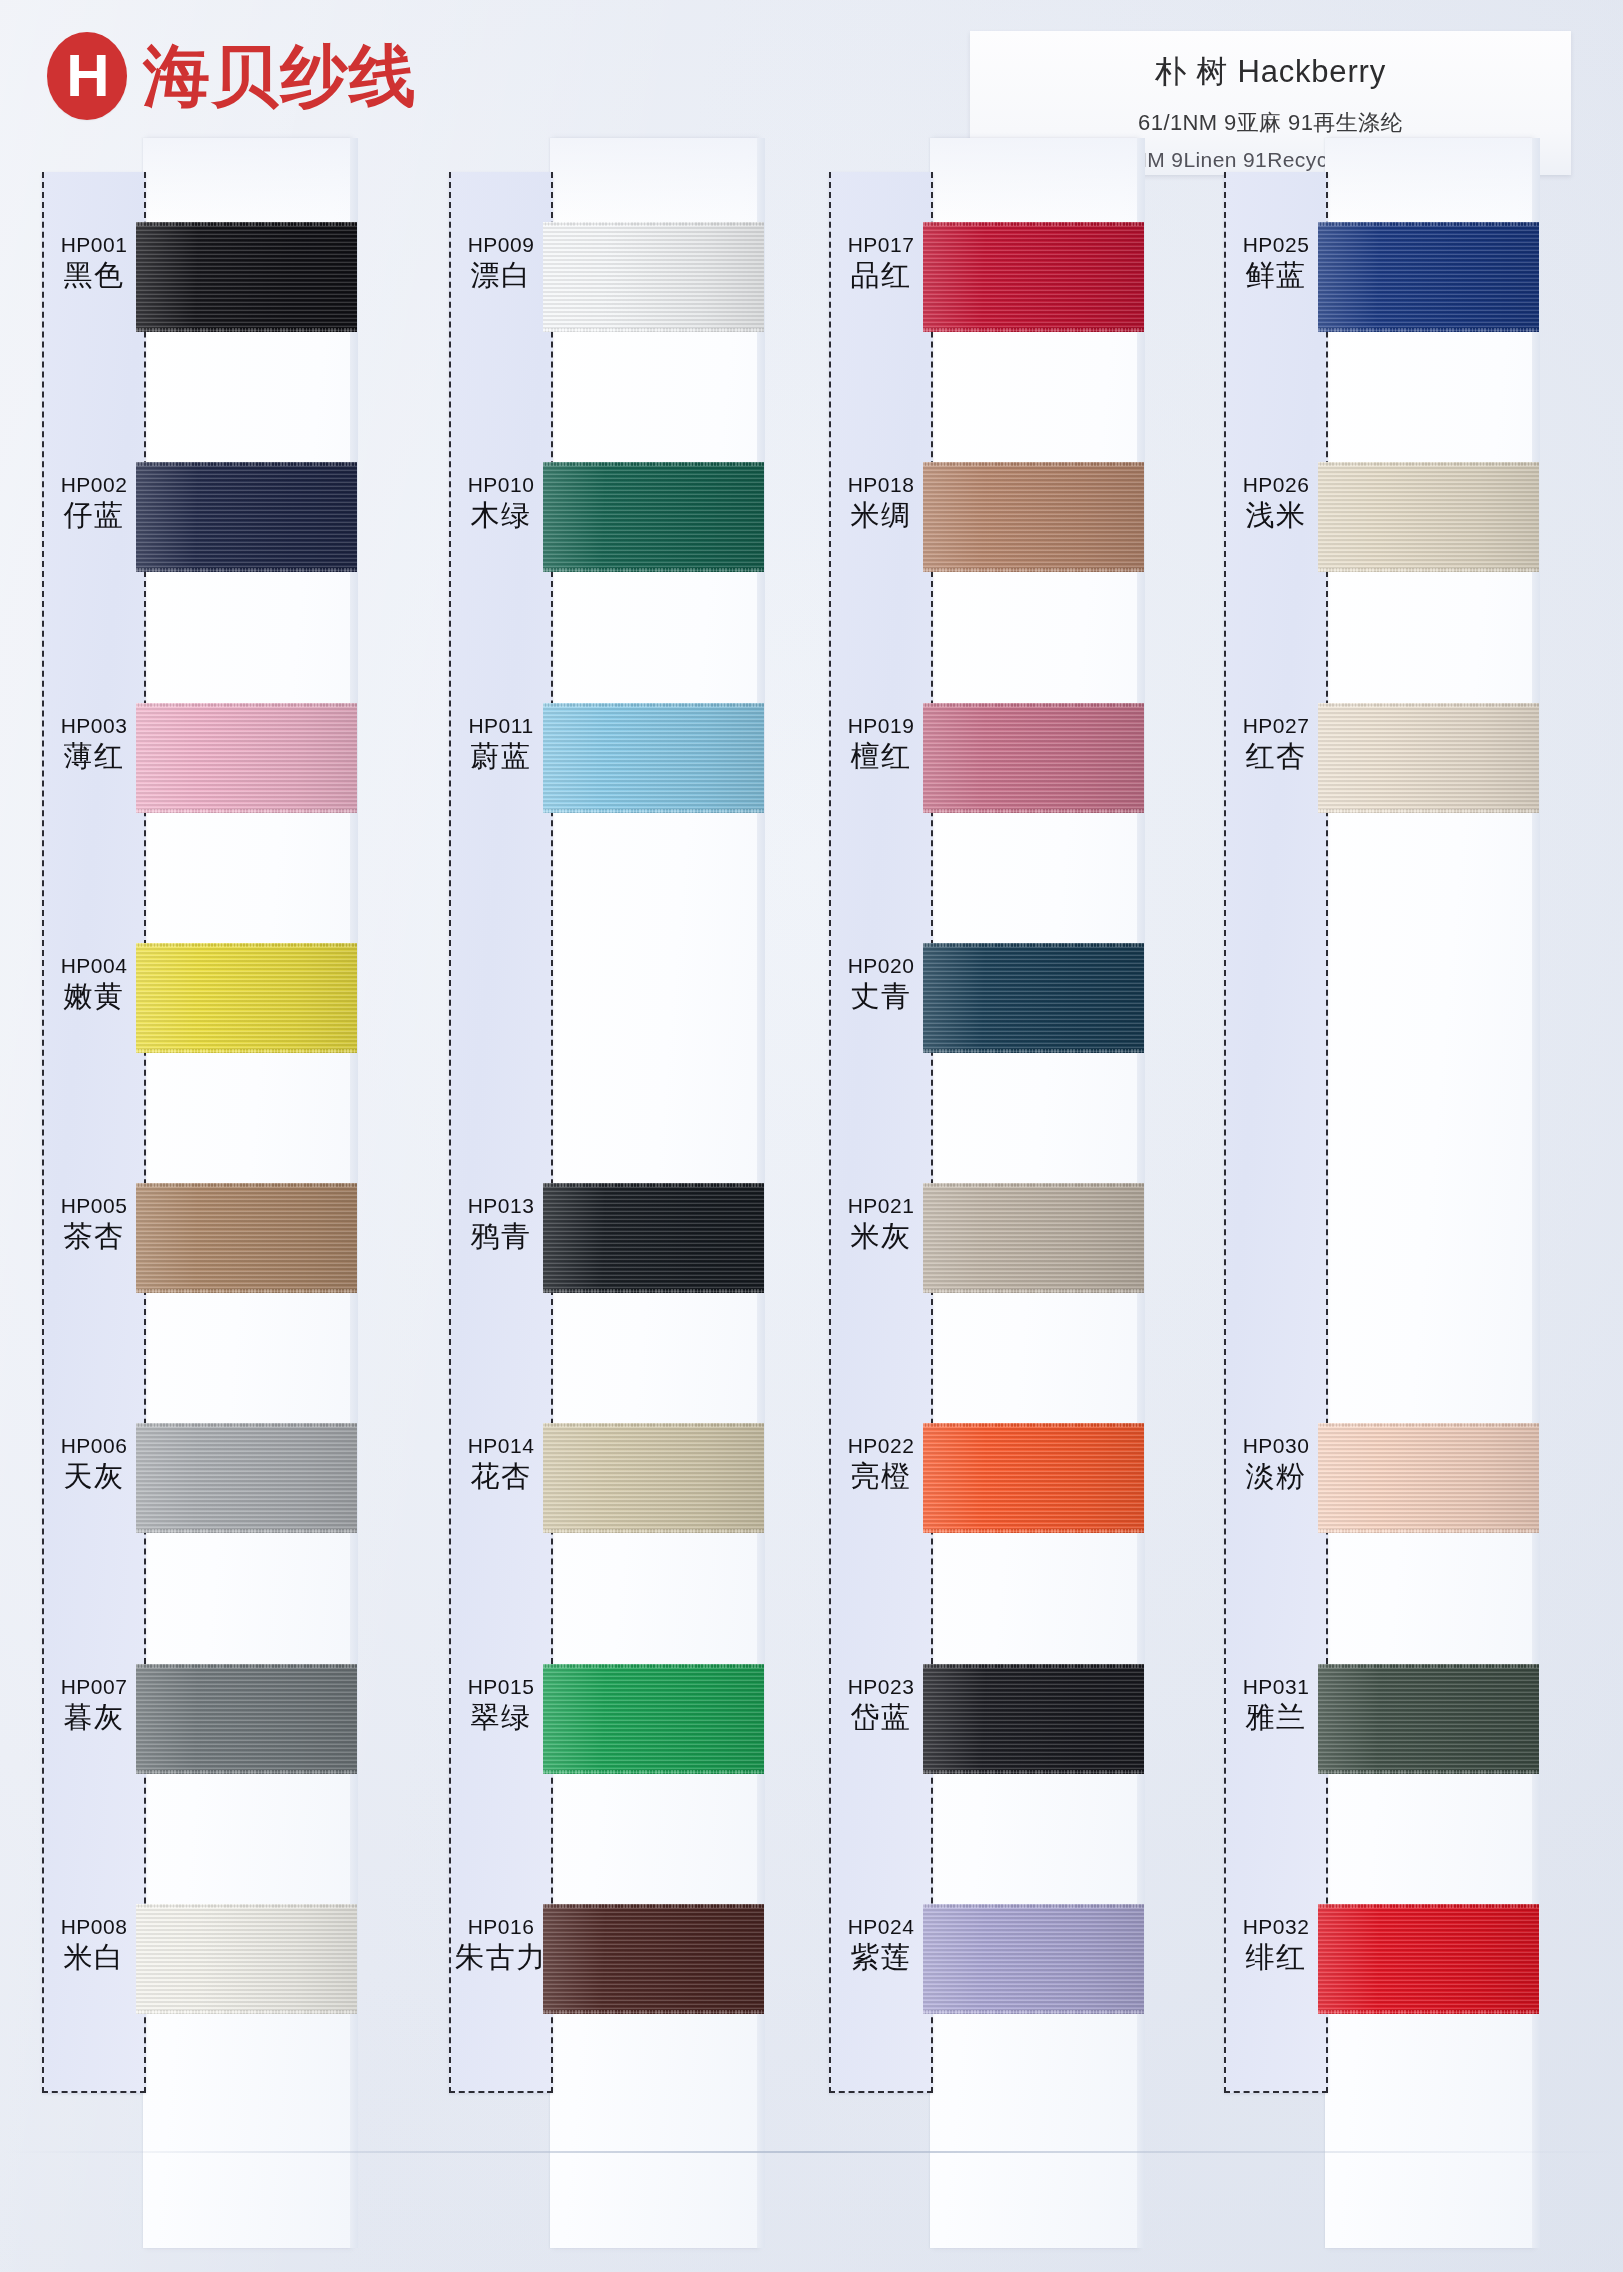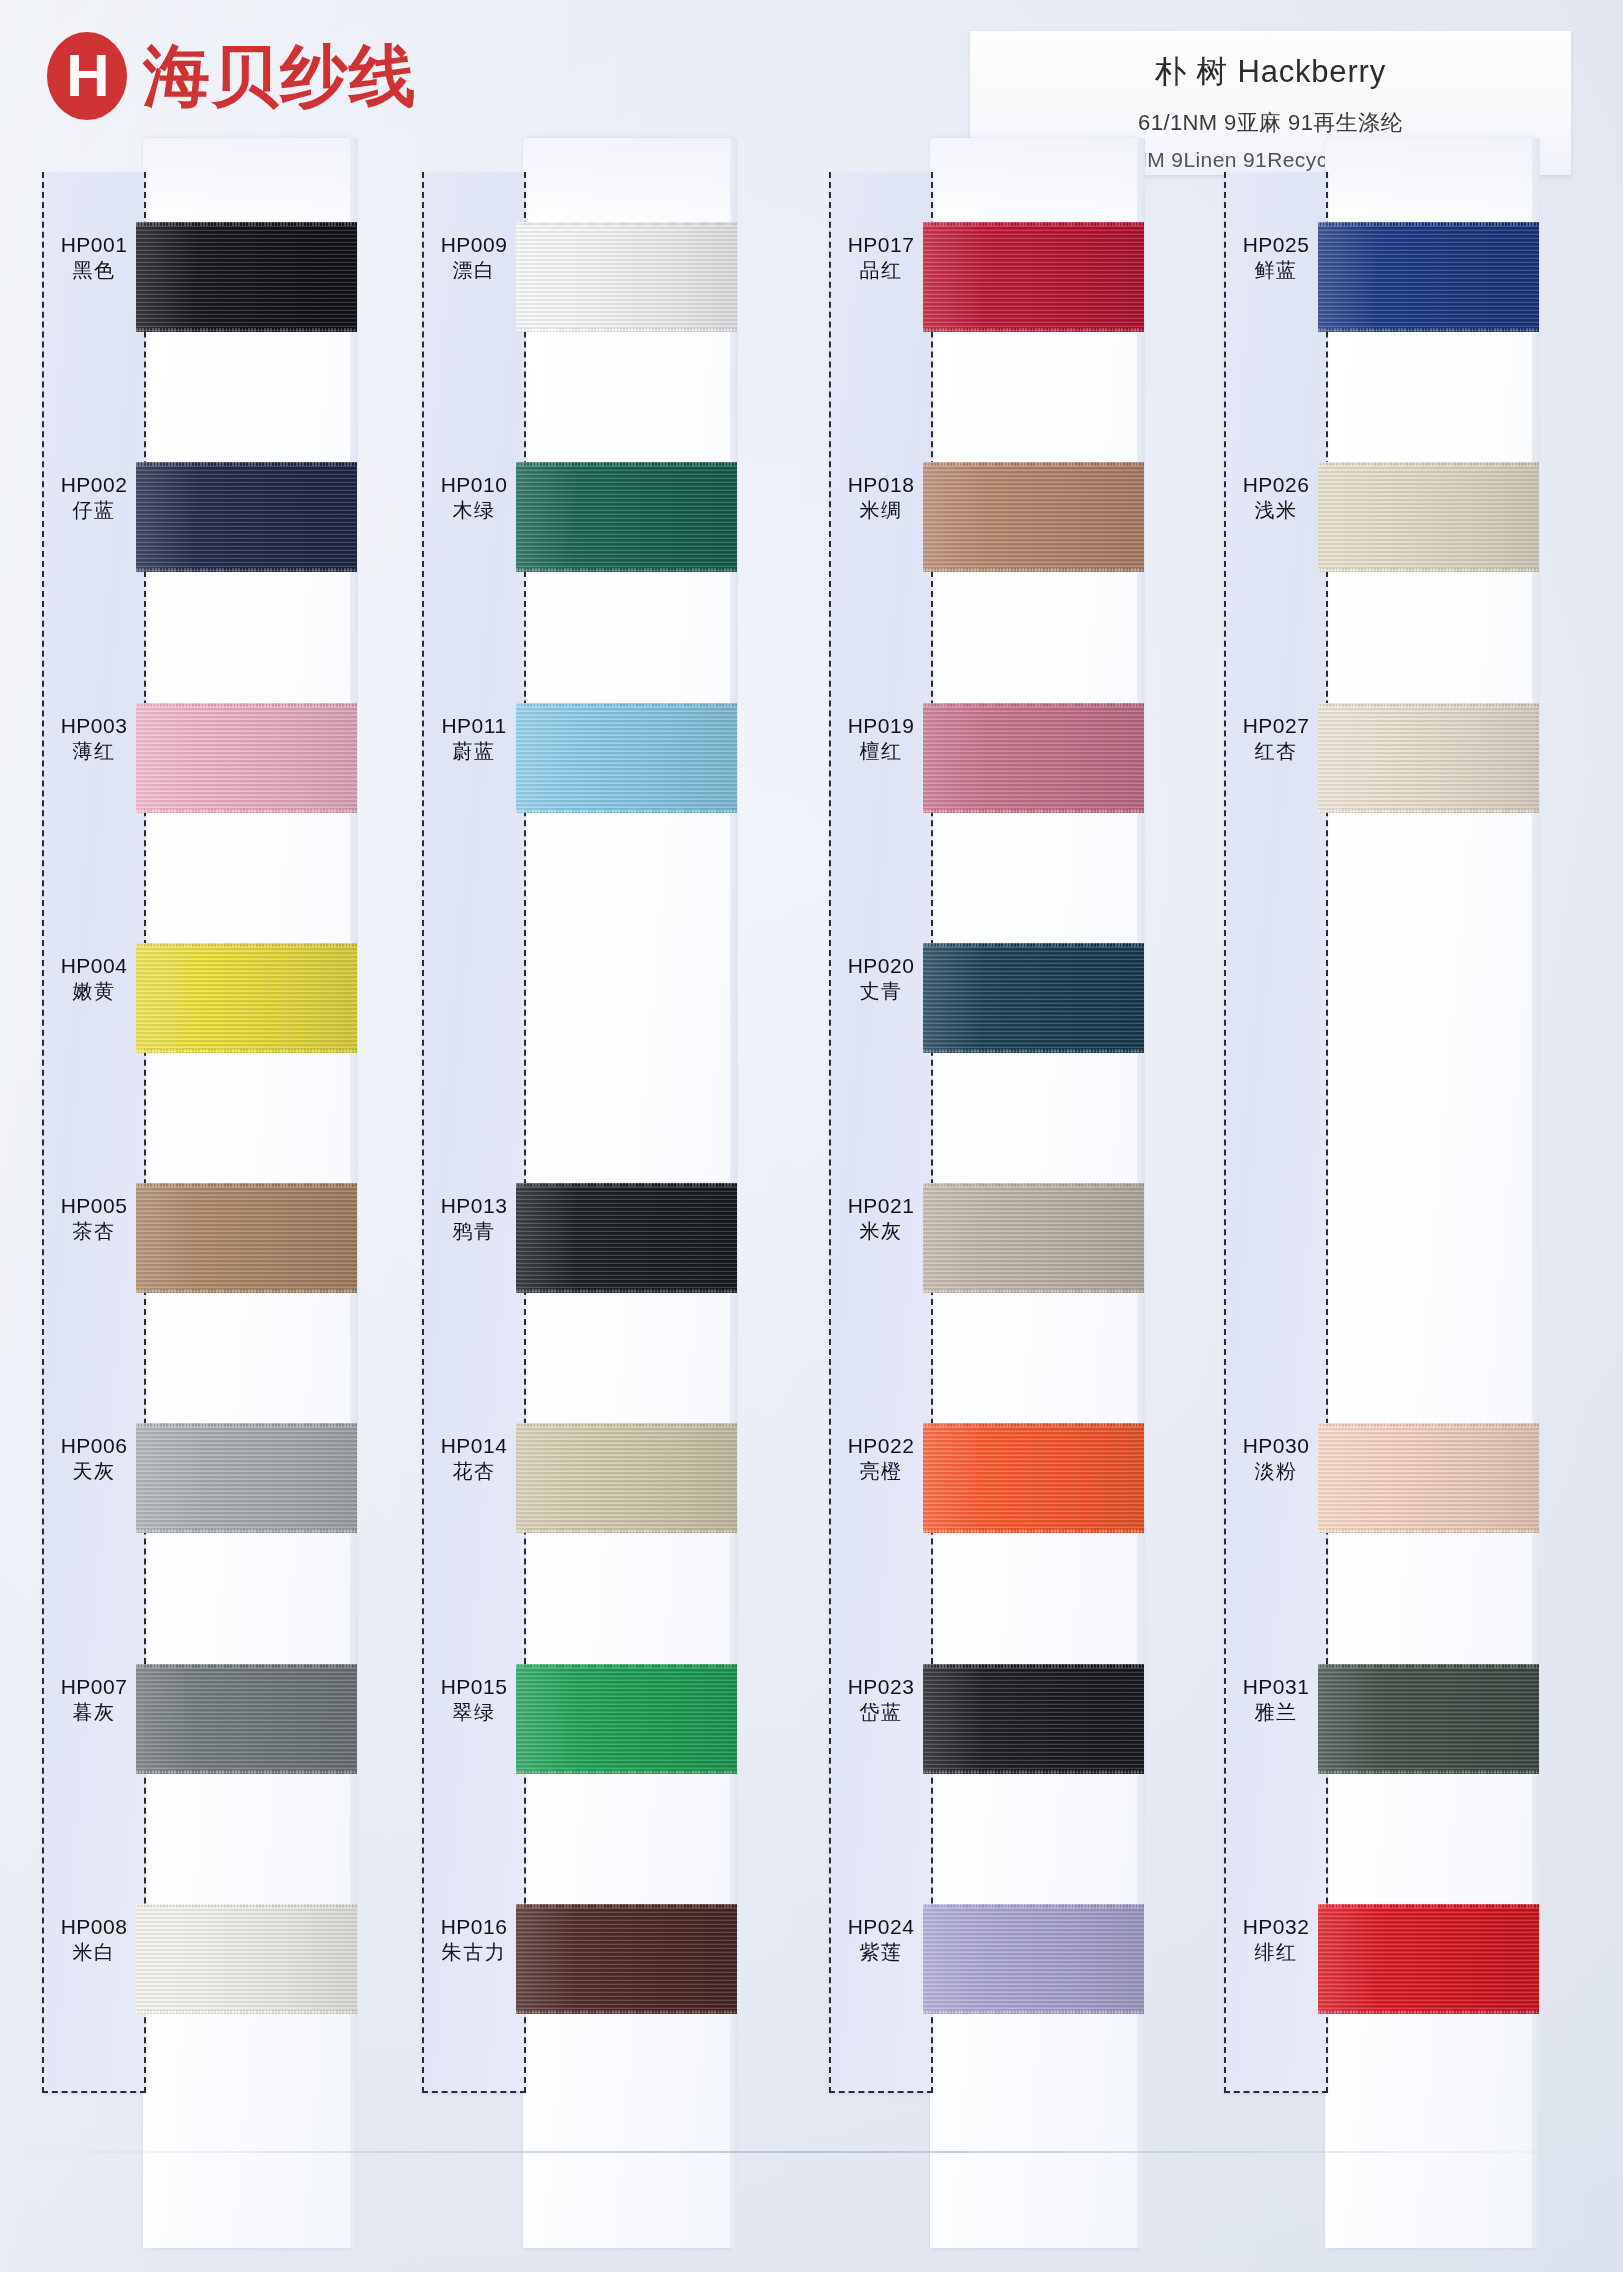--- a/index.html
+++ b/index.html
@@ -52,21 +52,21 @@
     padding-top:19.5px;box-sizing:border-box;
   }
   .title-main{font-size:31px;color:#2c2c2e;letter-spacing:0.8px;margin-bottom:15.4px;}
   .title-sub{font-size:22px;color:#3a3a3c;margin-bottom:10.6px;letter-spacing:0.4px;}
   .title-sub2{font-size:21px;color:#52525a;letter-spacing:0.4px;}
 
   
   .sheet{position:absolute;left:0;top:0;width:1623px;height:2273px;}
   .column{position:absolute;top:172px;width:357px;height:2076px;}
   .col-0{left:42px;}
-  .col-1{left:422px;}
+  .col-1{left:449px;}
   .col-2{left:829px;}
   .col-3{left:1224px;}
 
   
   .label-strip{
     position:absolute;left:0;top:0;width:104px;height:1921px;
     background:linear-gradient(95deg,#e4e8f7 0%,#dfe4f5 40%,#e7eaf8 100%);
     border-left:2.4px dashed #2b2b33;
     border-right:2.4px dashed #2b2b33;
     border-bottom:2.4px dashed #2b2b33;
@@ -89,21 +89,21 @@
     background:linear-gradient(90deg,#e9edf5,#dfe5f0);
   }
 
   
   .row{position:absolute;left:0;width:357px;height:240px;}
   .row-label{
     position:absolute;left:0;width:104px;top:52px;
     text-align:center;color:#121216;line-height:1.22;
   }
   .row-code{font-size:21px;letter-spacing:0.5px;font-weight:500;}
-  .row-name{font-size:20px;letter-spacing:1.6px;font-weight:500;
+  .row-name{font-size:29px;letter-spacing:1.6px;font-weight:500;
             font-family:"DejaVu Sans","Liberation Sans",sans-serif;}
 
   
   .swatch{
     position:absolute;left:94px;top:42px;width:221px;height:110px;
     overflow:hidden;
   }
   .swatch .base{position:absolute;inset:0;}
   
   .swatch .threads{

